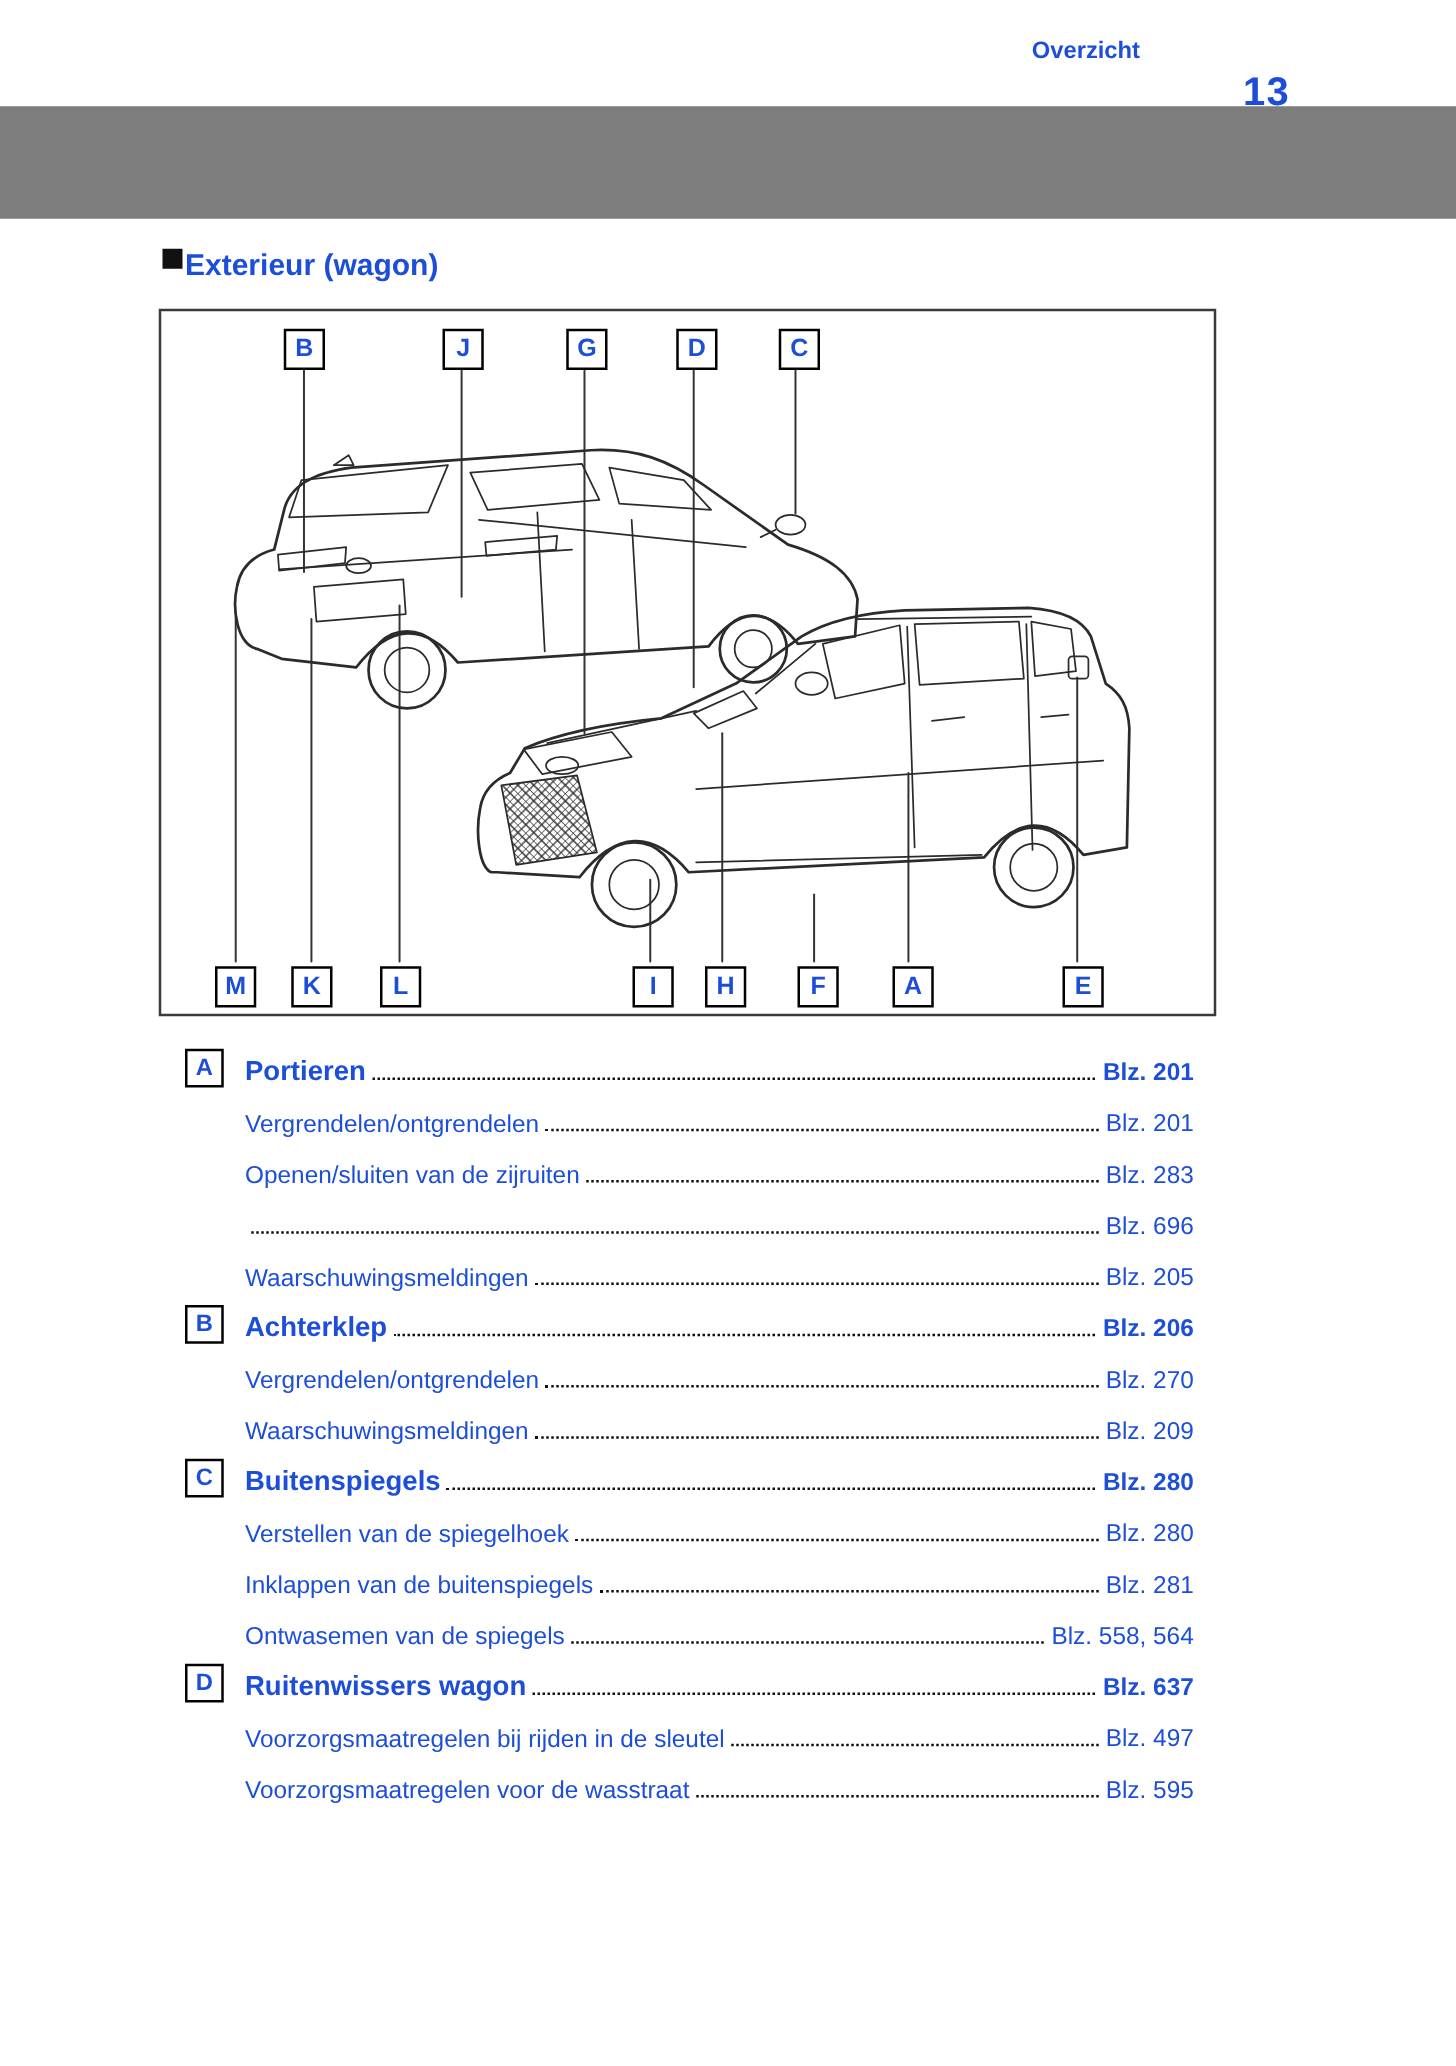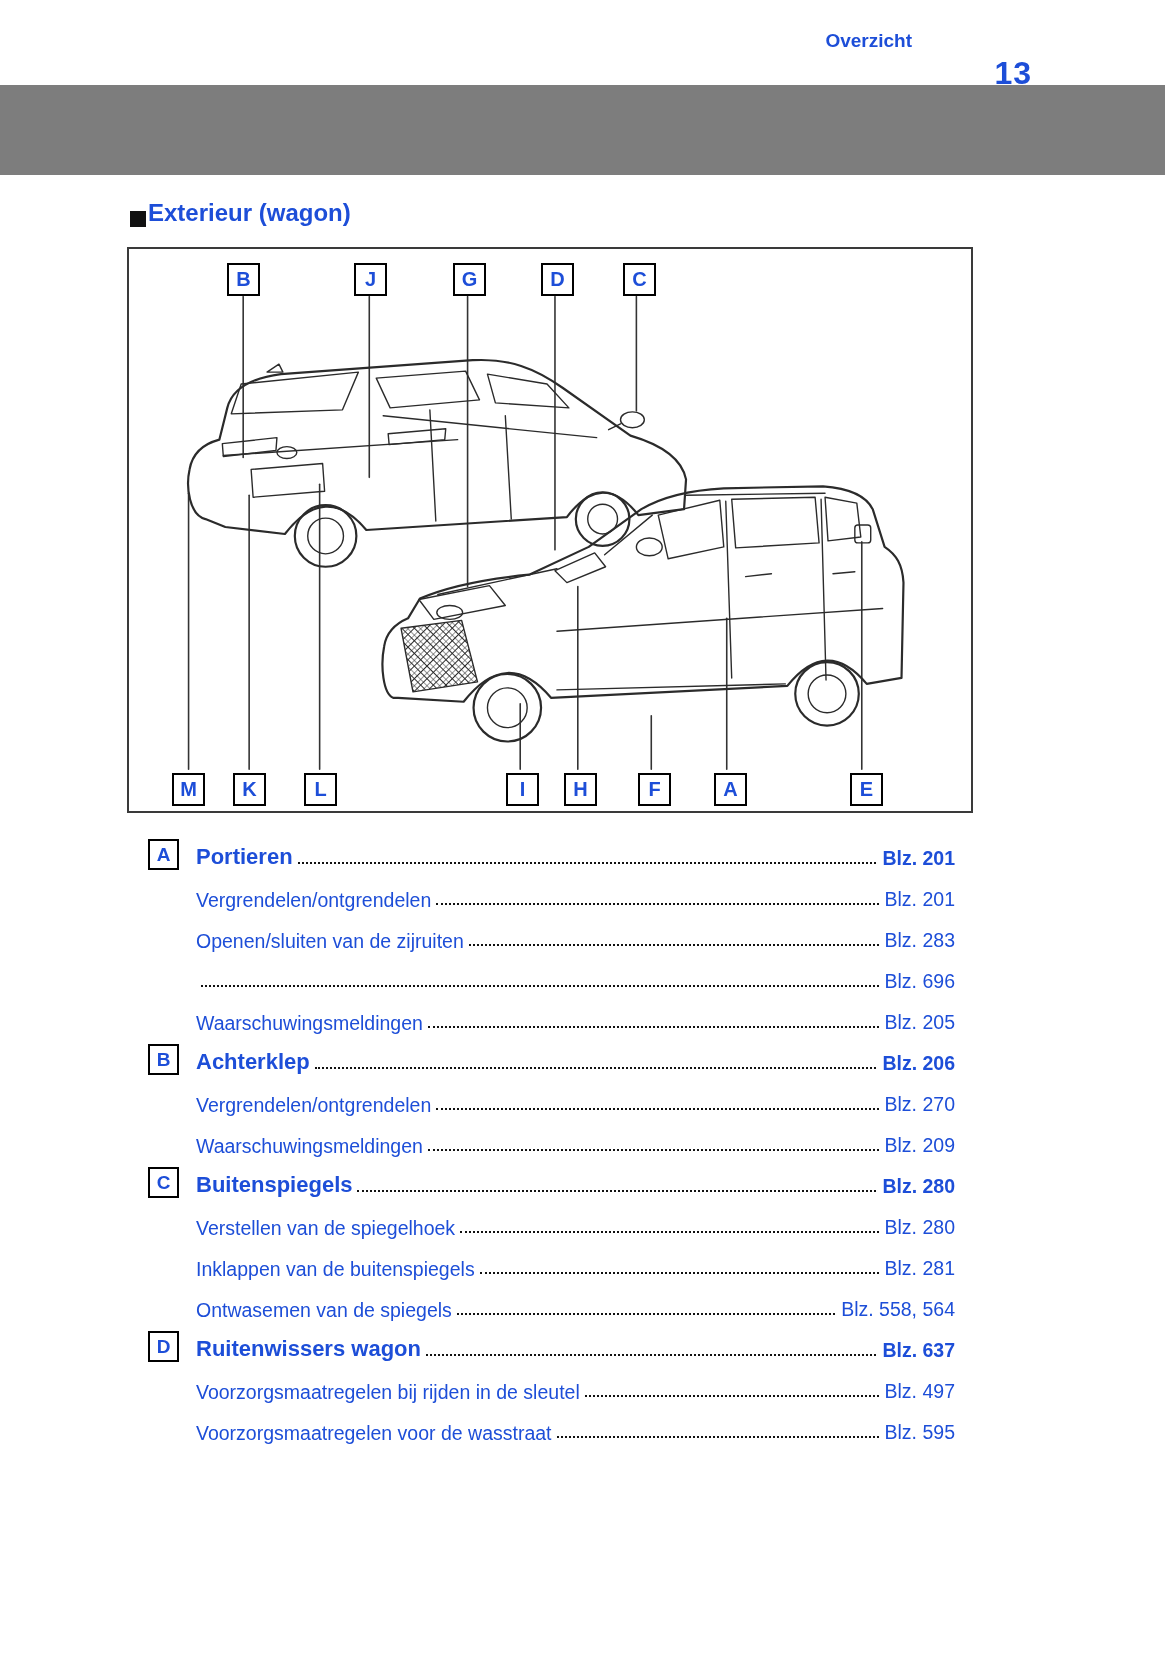--- a/index.html
+++ b/index.html
@@ -19,21 +19,21 @@
   }
   .hdr-page {
     position: absolute; top: 18px; right: 133px;
     font-size: 32px; font-weight: bold; letter-spacing: 1px; margin-top: 37px;
   }
   .grayband { width: 1165px; height: 90px; background: #7d7d7d; }
 
   .heading {
     margin: 24px 0 0 114px;
     font-size: 24px; font-weight: bold;
-    display: flex; align-items: flex-end; padding-left: 16px;
+    display: flex; align-items: flex-start; padding-left: 16px;
   }
   .heading .sq { width: 16px; height: 16px; background: #111; display: inline-block; margin-right: 2px; }
 
   .diagram {
     position: relative;
     margin: 20px 0 0 127px;
     width: 846px; height: 566px;
     border: 2px solid #3a3a3a;
     box-sizing: border-box;
     background: #fff;

